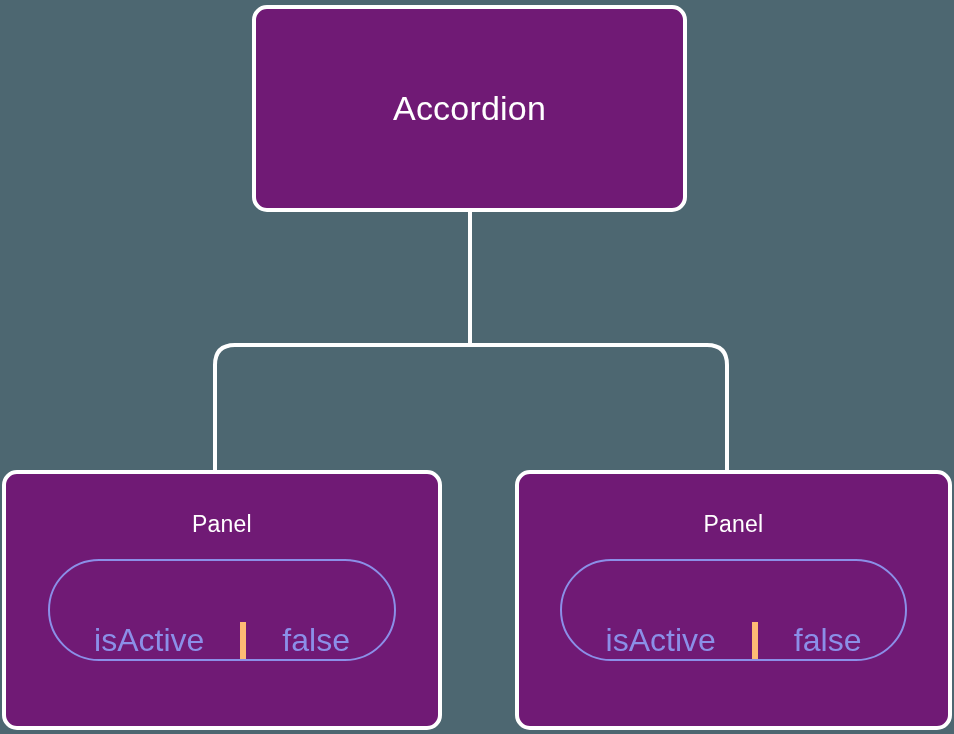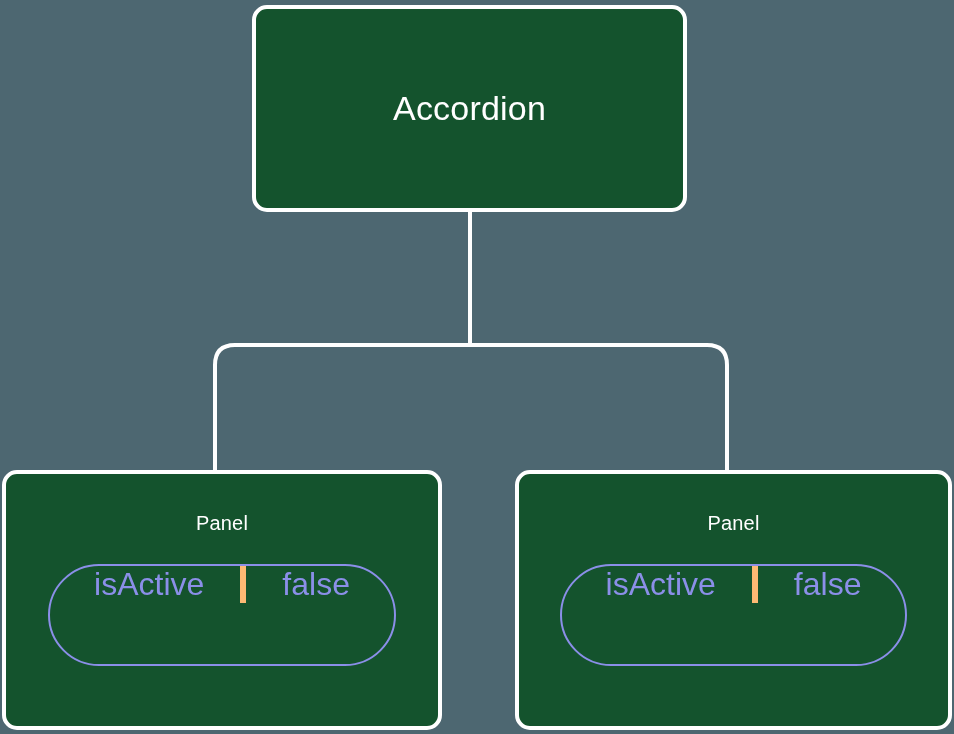--- a/index.html
+++ b/index.html
@@ -26,21 +26,21 @@
     top: 0;
     width: 954px;
     height: 734px;
     pointer-events: none;
   }
 
   
   .node {
     position: absolute;
     box-sizing: border-box;
-    background: #14532d;
+    background: #701a75;
     border: 4px solid #ffffff;
     border-radius: 15px;
     display: flex;
     flex-direction: column;
     align-items: center;
   }
 
   
   .node.root {
     justify-content: center;
@@ -49,33 +49,33 @@
   .node-title {
     color: #ffffff;
     font-size: 34px;
     line-height: 1.1;
     font-weight: 400;
     letter-spacing: 0.2px;
     white-space: nowrap;
   }
 
   .node.leaf .node-title {
-    font-size: 20px;
+    font-size: 23px;
     margin-top: 38px;
   }
 
   
   .pill {
     display: flex;
-    align-items: flex-start;
+    align-items: flex-end;
     box-sizing: border-box;
     border: 2px solid #8b8fe8;
     border-radius: 999px;
     height: 102px;
-    margin-top: 30px;
+    margin-top: 22px;
     overflow: hidden;
   }
   .pill-key,
   .pill-val {
     display: flex;
     align-items: center;
     justify-content: center;
     color: #8b8fe8;
     font-size: 32px;
     white-space: nowrap;

